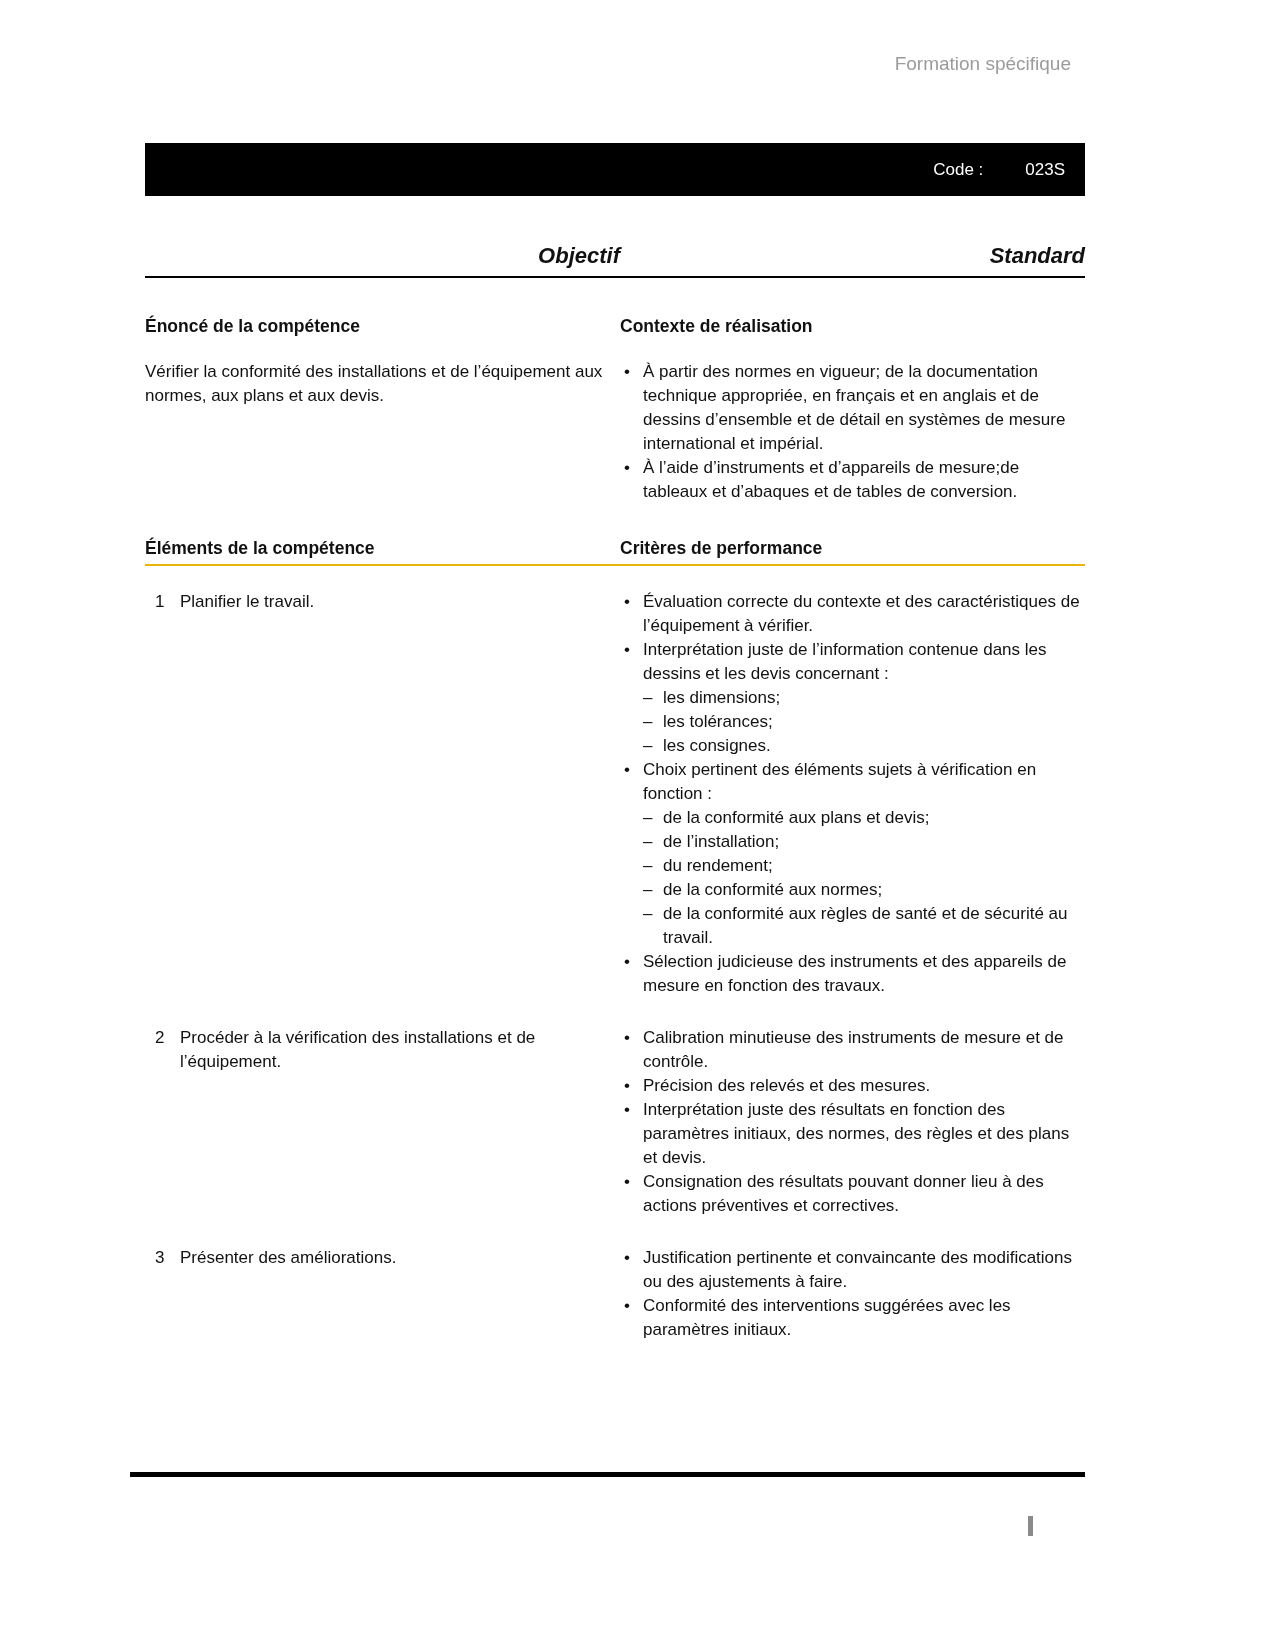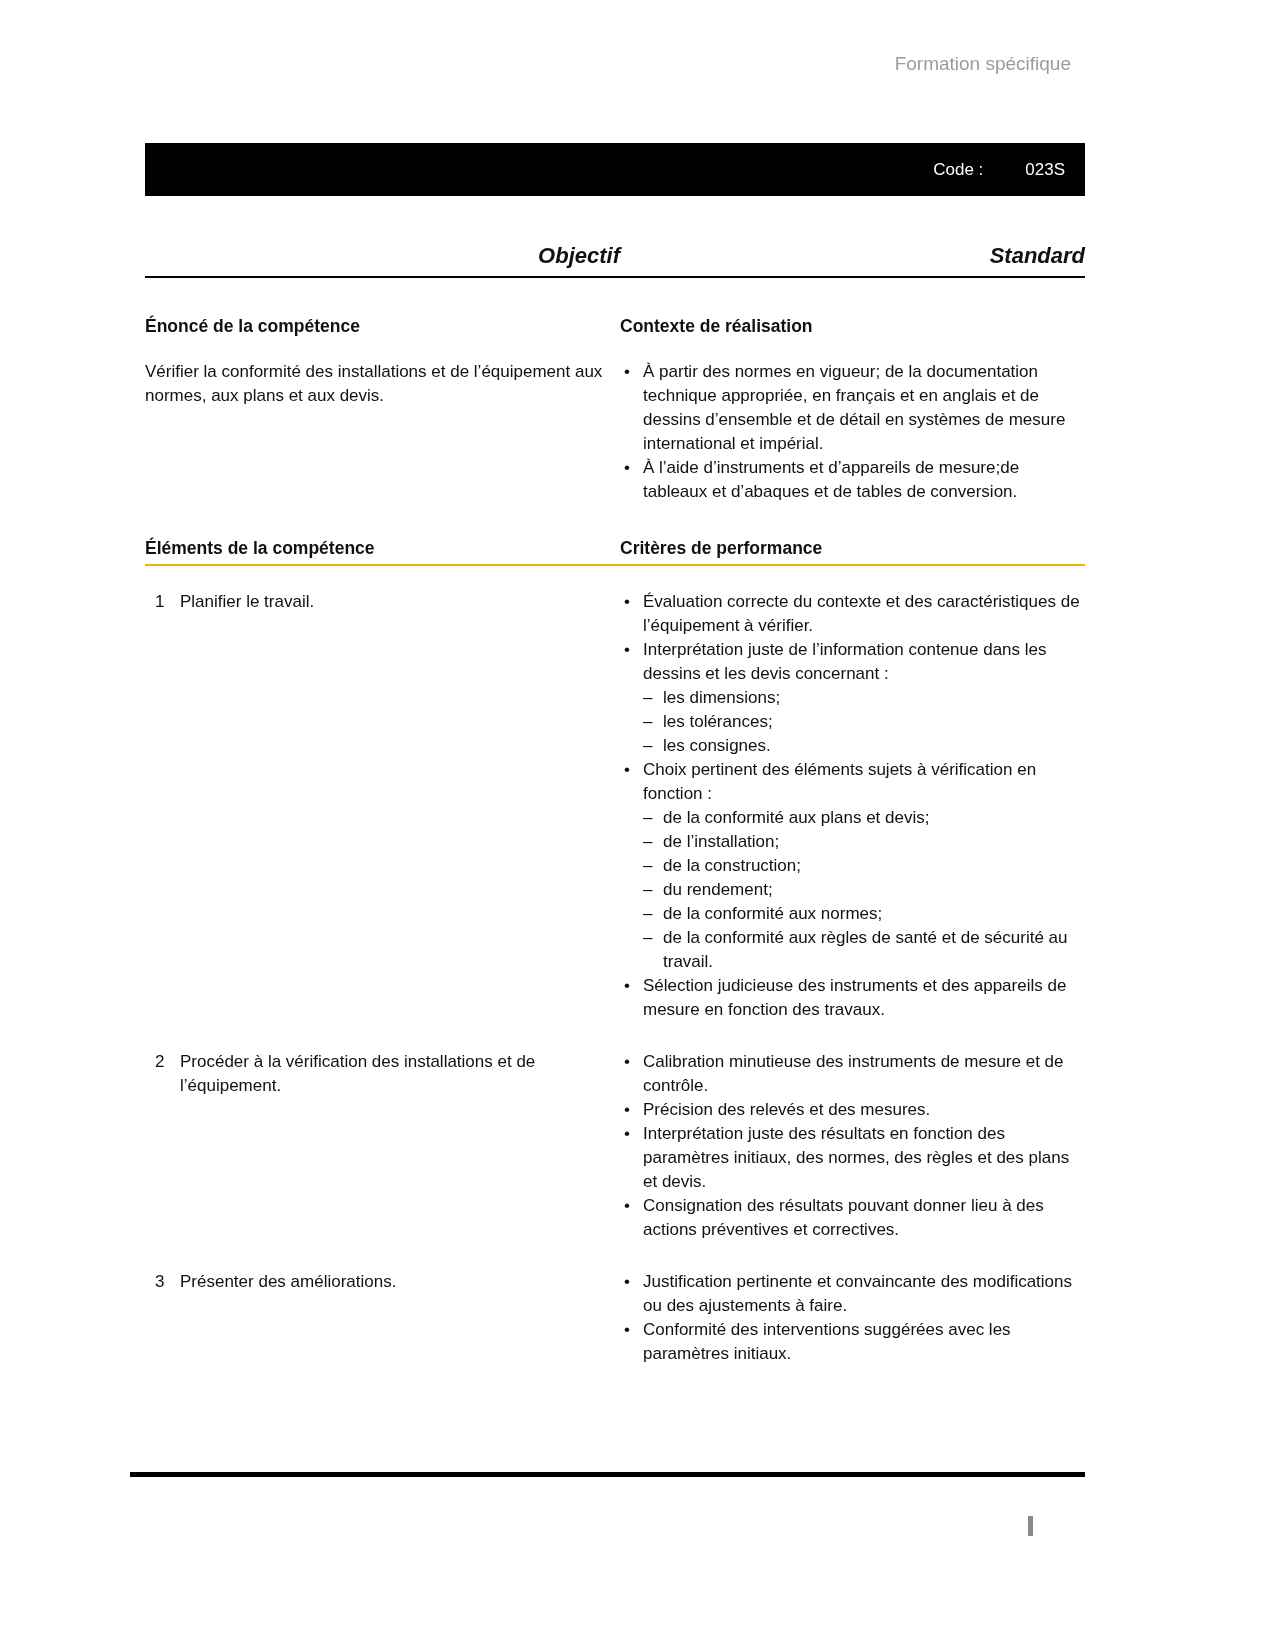--- a/index.html
+++ b/index.html
@@ -159,21 +159,20 @@
         <div class="bullet">
           <span>Interprétation juste de l’information contenue dans les dessins et les devis concernant :</span>
           <div class="sub">les dimensions;</div>
           <div class="sub">les tolérances;</div>
           <div class="sub">les consignes.</div>
         </div>
         <div class="bullet">
           <span>Choix pertinent des éléments sujets à vérification en fonction :</span>
           <div class="sub">de la conformité aux plans et devis;</div>
           <div class="sub">de l’installation;</div>
-          <div class="sub">de la construction;</div>
           <div class="sub">du rendement;</div>
           <div class="sub">de la conformité aux normes;</div>
           <div class="sub">de la conformité aux règles de santé et de sécurité au travail.</div>
         </div>
         <div class="bullet">
           <span>Sélection judicieuse des instruments et des appareils de mesure en fonction des travaux.</span>
         </div>
       </div>
     </div>
 

